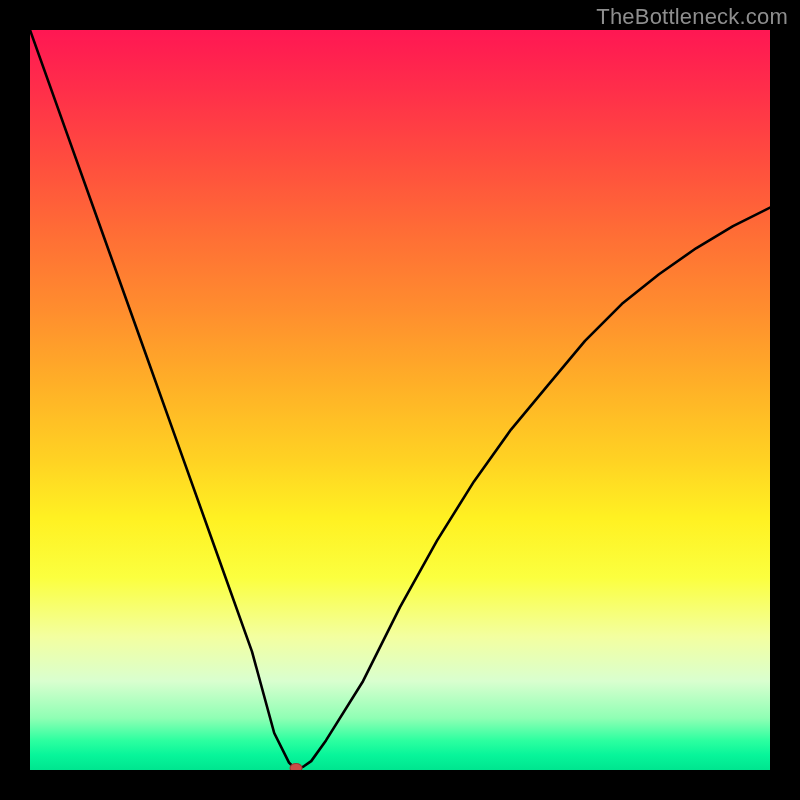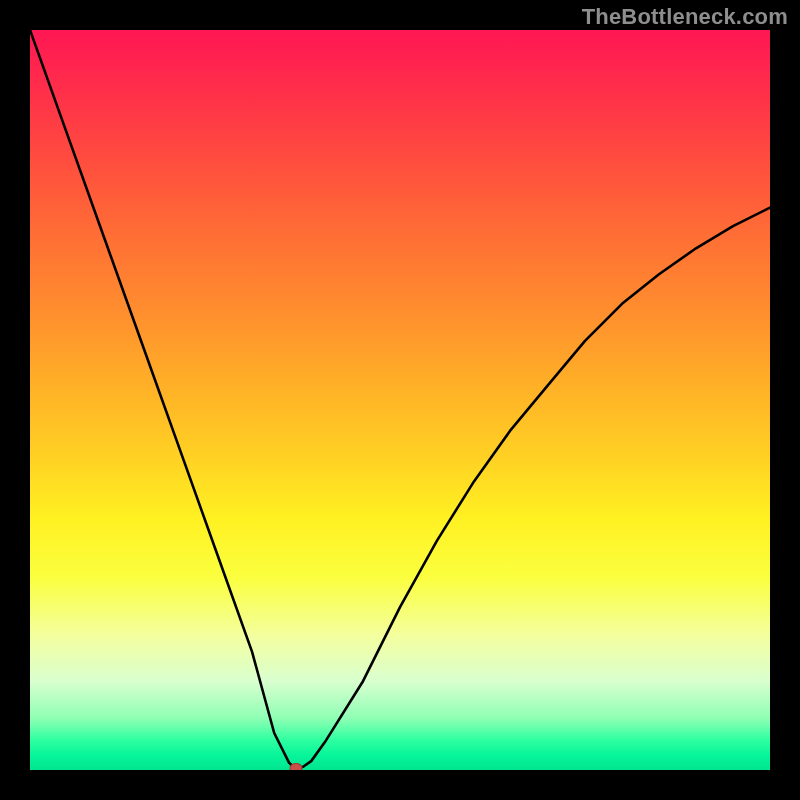--- a/index.html
+++ b/index.html
@@ -63,21 +63,21 @@
     background: #c94f47;
     transform: translate(-50%, -50%);
     box-shadow: 0 0 0 1px rgba(0,0,0,0.25) inset;
   }
   .watermark {
     position: absolute;
     top: 4px;
     right: 12px;
     color: #8e8e8e;
     font-size: 22px;
-    font-weight: 700;
+    font-weight: 400;
     letter-spacing: 0.2px;
     user-select: none;
     margin-left: 44px;
   }
 </style>
 </head>
 <body>
 
 <div class="frame">
   <div class="watermark">TheBottleneck.com</div>

